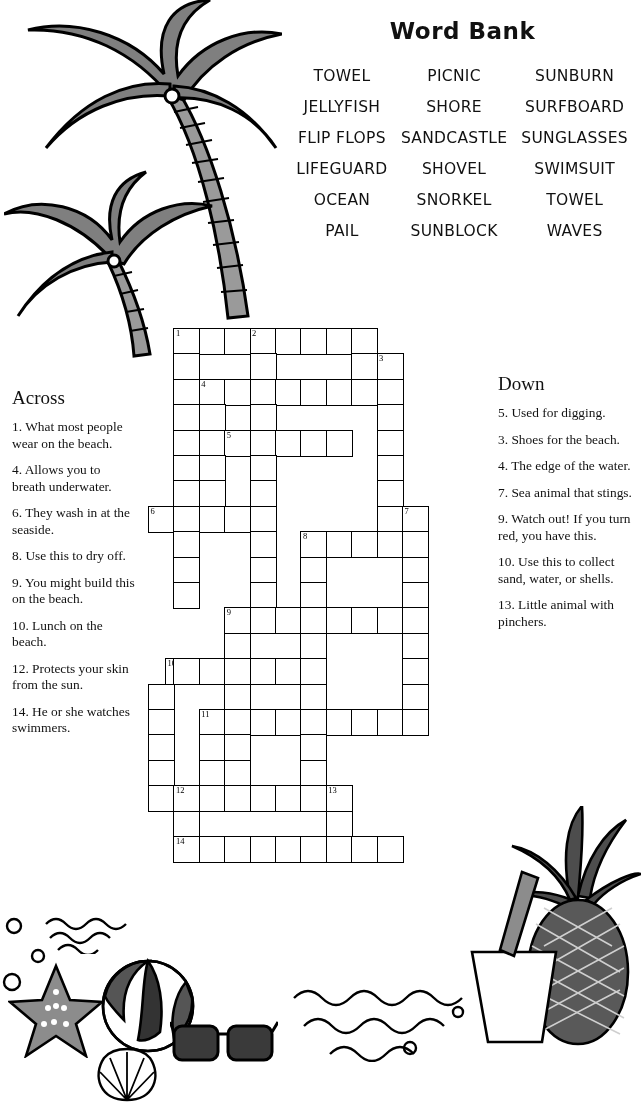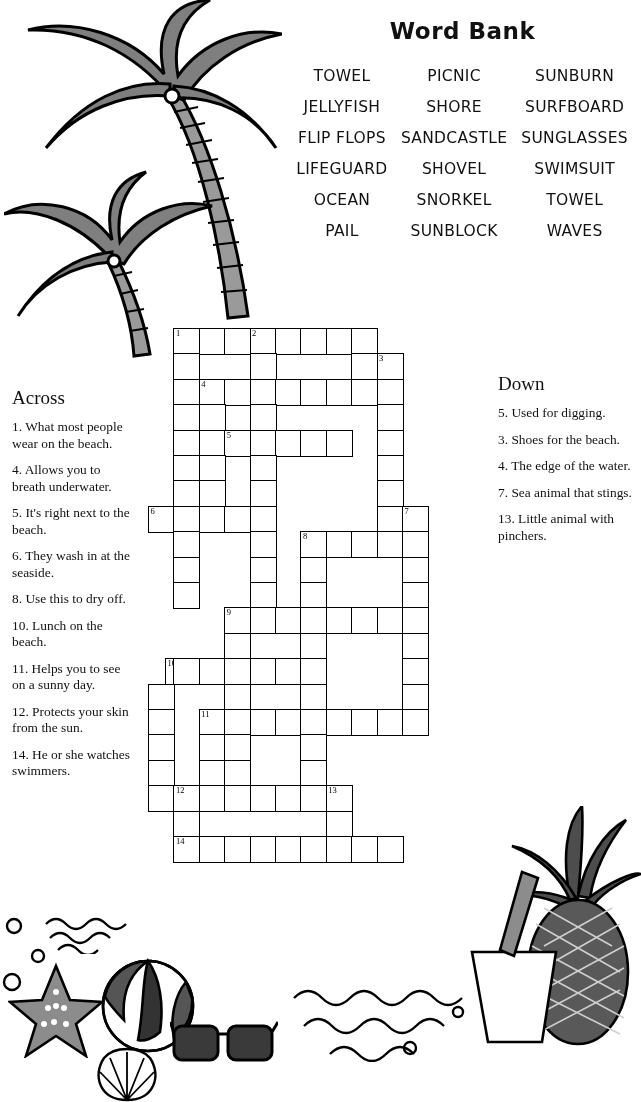--- a/index.html
+++ b/index.html
@@ -275,37 +275,38 @@
         </tr>
       </tbody>
     </table>
 </div>
 
 <div class="clues" id="across-clues">
   <div class="clue-heading">Across</div>
   <div id="across-list">
       <p>1. What most people wear on the beach.</p>
       <p>4. Allows you to breath underwater.</p>
-      <p>5. It's right next to the beach.</p>
       <p>6. They wash in at the seaside.</p>
       <p>8. Use this to dry off.</p>
+      <p>9. You might build this on the beach.</p>
       <p>10. Lunch on the beach.</p>
-      <p>11. Helps you to see on a sunny day.</p>
       <p>12. Protects your skin from the sun.</p>
       <p>14. He or she watches swimmers.</p>
     </div>
 </div>
 
 <div class="clues" id="down-clues">
   <div class="clue-heading">Down</div>
   <div id="down-list">
       <p>5. Used for digging.</p>
       <p>3. Shoes for the beach.</p>
       <p>4. The edge of the water.</p>
       <p>7. Sea animal that stings.</p>
+      <p>9. Watch out! If you turn red, you have this.</p>
+      <p>10. Use this to collect sand, water, or shells.</p>
       <p>13. Little animal with pinchers.</p>
     </div>
 </div>
 
 <div id="grid">
     <div class="cell" style="left: 25.4px; top: 0px;">
       <span class="num">1</span>
     </div>
     <div class="cell" style="left: 50.8px; top: 0px;"></div>
     <div class="cell" style="left: 76.2px; top: 0px;"></div>

